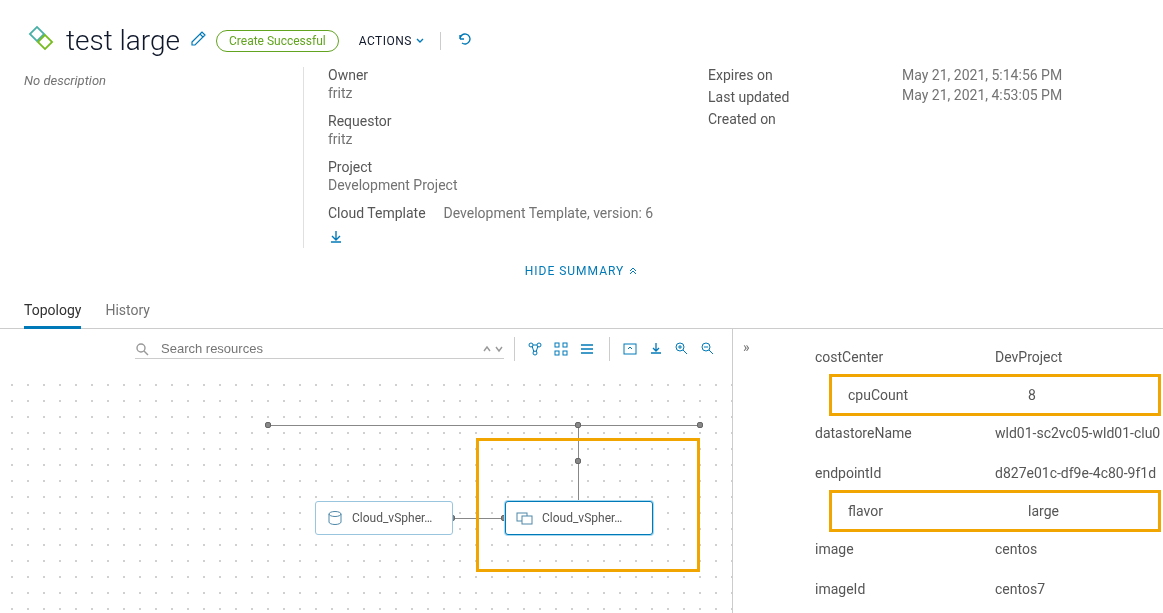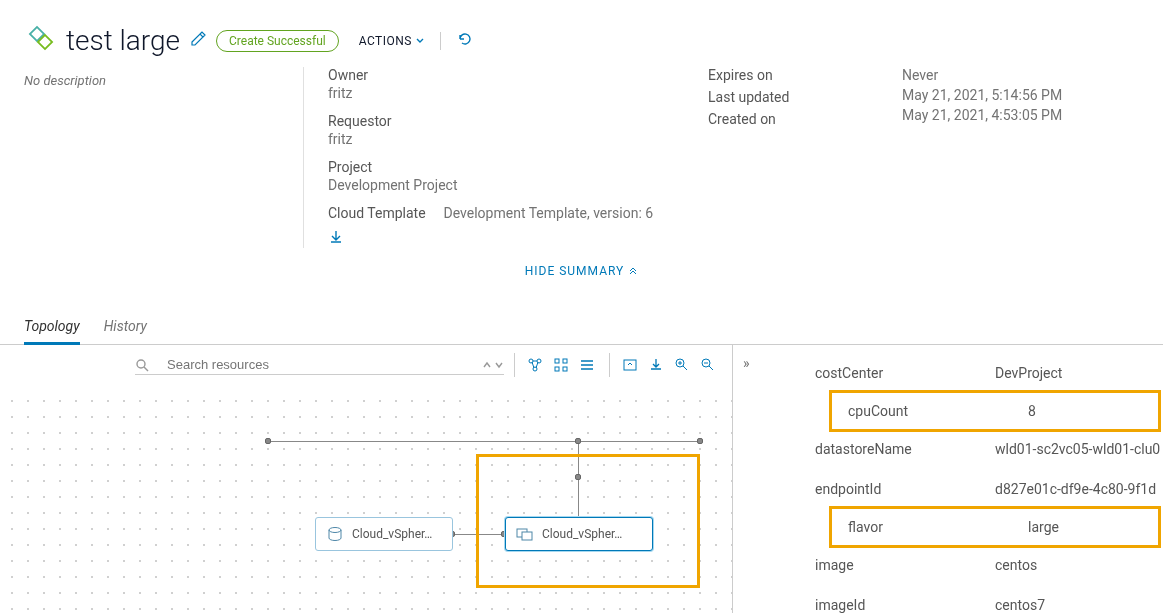--- a/index.html
+++ b/index.html
@@ -24,31 +24,31 @@
   .meta-right-labels { width: 150px; }
   .meta-right-values { flex: 1; }
   .meta-label { color: #565656; font-size: 14px; margin-bottom: 2px; }
   .meta-value { color: #737373; font-size: 14px; margin-bottom: 12px; }
   .meta-row { display: flex; gap: 18px; align-items: baseline; }
   .dl { color: #0079b8; margin-top: 6px; }
   
   .hide-summary { text-align: center; color: #0079b8; font-size: 12px; letter-spacing: 1px; padding: 8px 0; cursor: pointer; }
   
   
-  .tabs { display: flex; gap: 24px; padding: 0 24px; border-bottom: 1px solid #ccc; margin-top: 24px; font-style: italic; }
+  .tabs { display: flex; gap: 24px; padding: 0 24px; border-bottom: 1px solid #ccc; margin-top: 8px; }
   .tab { padding: 8px 0; font-size: 14px; color: #737373; cursor: pointer; }
   .tab.active { color: #313131; border-bottom: 3px solid #0079b8; margin-bottom: -1px; }
   
   
   .body { display: flex; height: 285px; }
   .canvas-wrap { flex: 1; position: relative; border-right: 1px solid #ccc; }
   
   
   .topbar { display: flex; align-items: center; padding: 8px 12px 8px 135px; gap: 6px; }
-  .search { display: flex; align-items: center; border-bottom: 1px solid #ccc; flex: 1; padding: 2px 0; gap: 18px; color: #999; }
+  .search { display: flex; align-items: center; border-bottom: 1px solid #ccc; flex: 1; padding: 2px 0; gap: 12px; color: #999; }
   .search input { border: none; outline: none; flex: 1; font-size: 13px; color: #565656; }
   .updn { color: #999; display:flex; gap:2px; }
   .tbar { display: flex; gap: 2px; border-left: 1px solid #ccc; padding-left: 8px; margin-left: 4px; }
   .tbtn { width: 24px; height: 24px; display: flex; align-items: center; justify-content: center; color: #0079b8; cursor: pointer; }
   
   
   .canvas { position: absolute; left: 0; right: 0; top: 44px; bottom: 0;
     background-image: radial-gradient(circle, #d0d0d0 1px, transparent 1px);
     background-size: 16px 16px; background-position: 4px 4px;
   }
@@ -123,21 +123,20 @@
           </svg>
       </div>
     </div>
     <div class="meta-right">
       <div class="meta-right-labels">
         <div class="meta-label" style="margin-bottom:6px">Expires on</div>
         <div class="meta-label" style="margin-bottom:6px">Last updated</div>
         <div class="meta-label">Created on</div>
       </div>
       <div class="meta-right-values">
-        <div class="meta-value" style="margin-bottom:4px">Never</div>
         <div class="meta-value" style="margin-bottom:4px">May 21, 2021, 5:14:56 PM</div>
         <div class="meta-value">May 21, 2021, 4:53:05 PM</div>
       </div>
     </div>
   </div>
 </div>
 
 <div class="hide-summary">
   <span>HIDE SUMMARY</span>
   <svg width="10" height="10" viewBox="0 0 10 10" style="vertical-align:middle">

